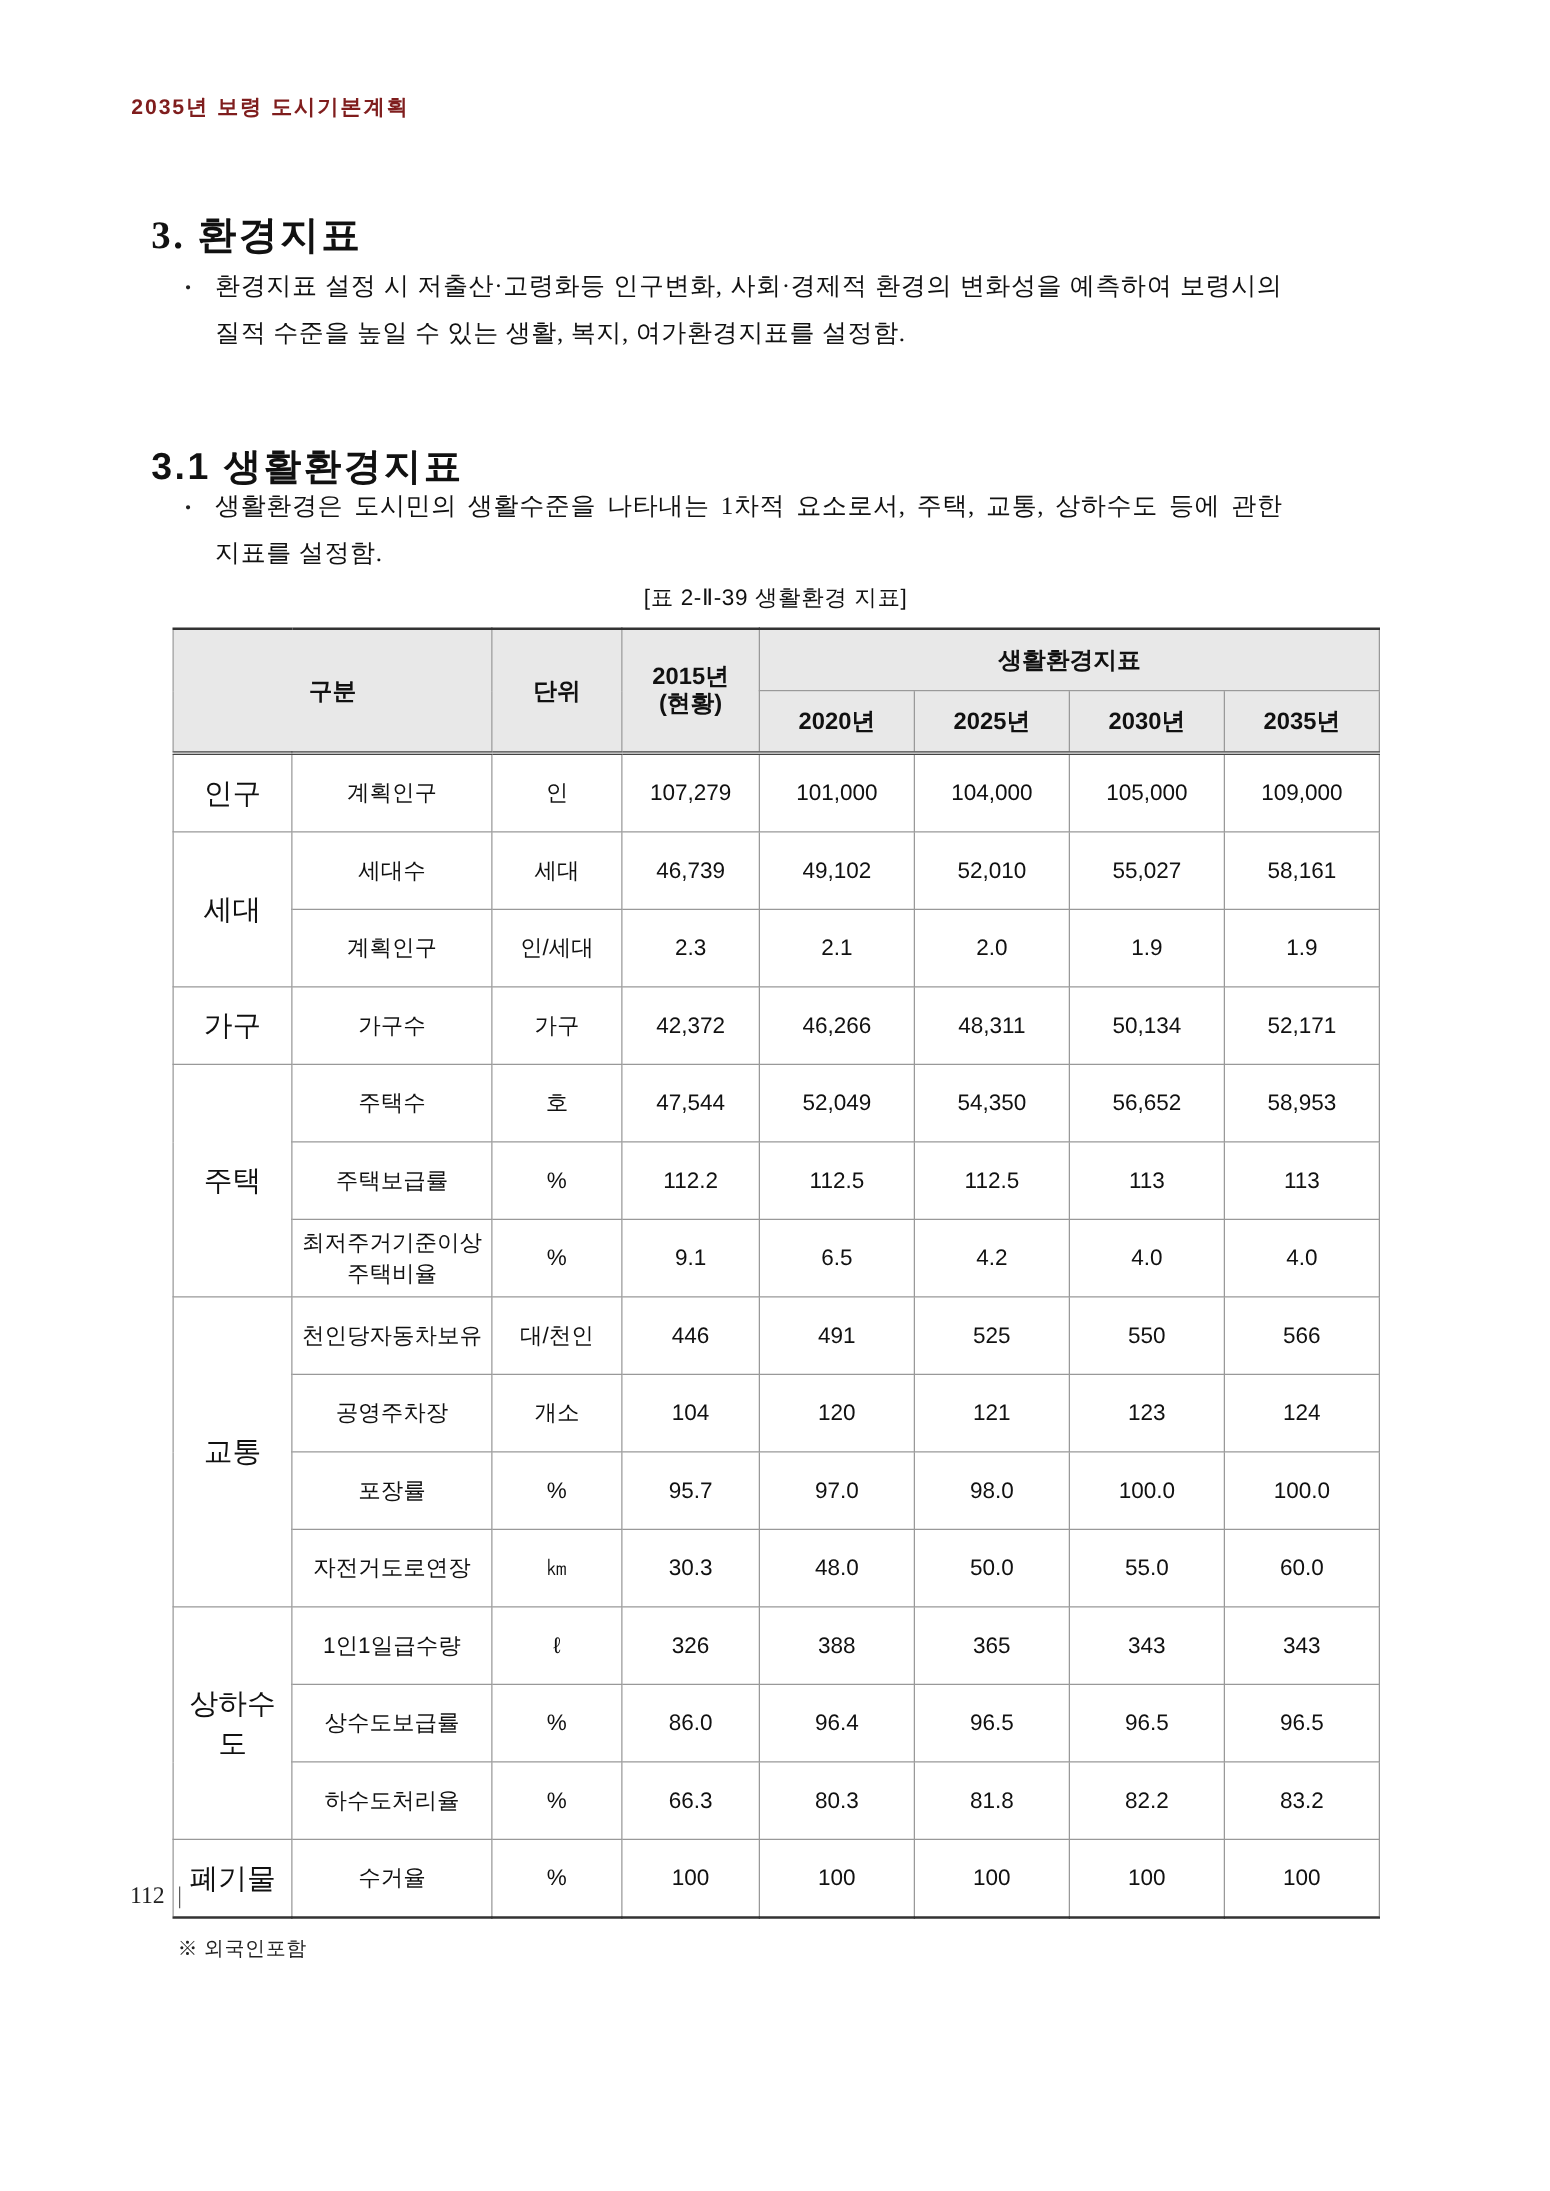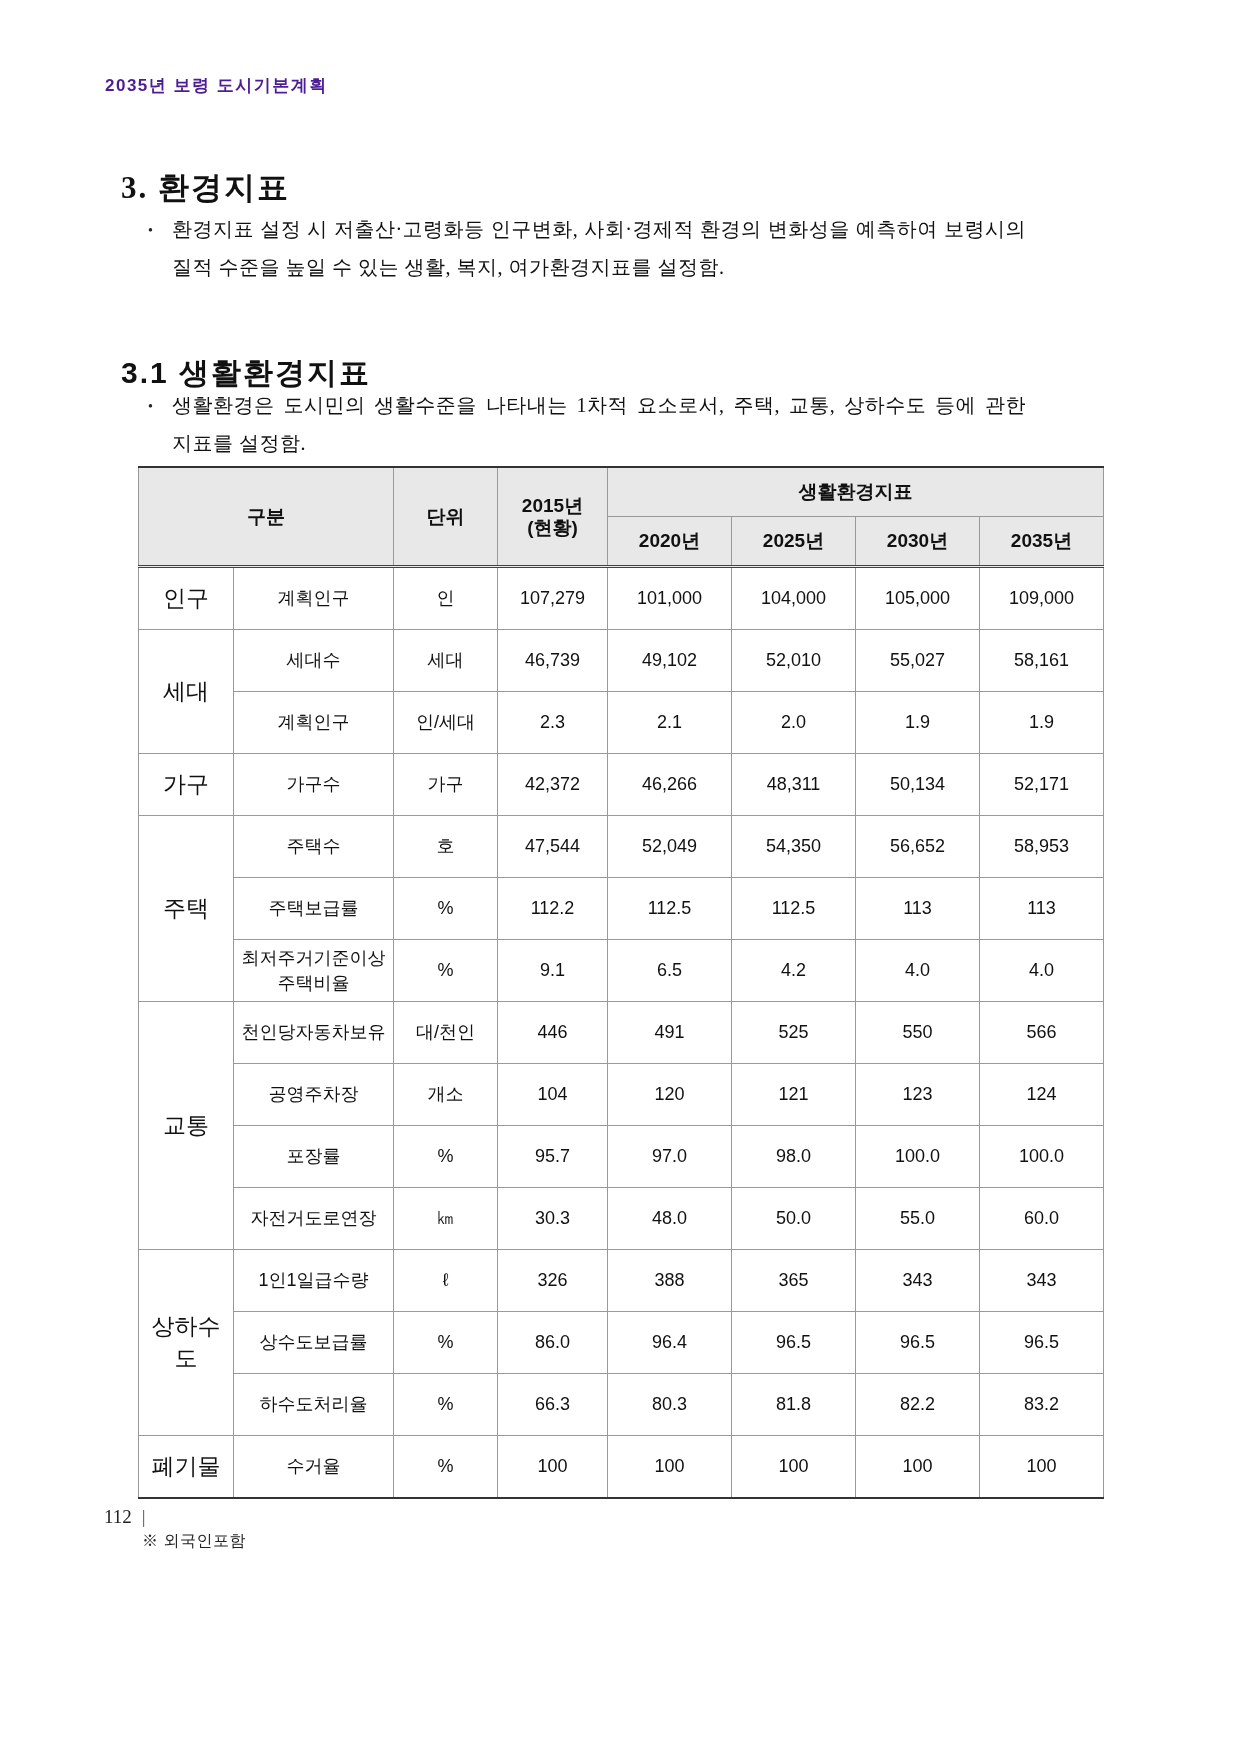--- a/index.html
+++ b/index.html
@@ -15,21 +15,21 @@
 
   
   .doc-header {
     position: absolute;
     left: 105px;
     top: 74px;
     font-family: "Liberation Sans", sans-serif;
     font-weight: bold;
     font-size: 17px;
     letter-spacing: 1.5px;
-    color: #4c1d95;
+    color: #7f1d1d;
   }
 
   
   .sec-title {
     position: absolute;
     left: 121px;
     top: 146px;
     font-size: 31px;
     font-weight: bold;
     letter-spacing: 2px;
@@ -114,23 +114,23 @@
   .doc-table td {
     font-size: 18px;
     height: 53px;
     color: #111;
     line-height: 1.35;
   }
   .doc-table td.category-cell { font-size: 23px; }
   .doc-table td.item-cell { word-break: break-all; }
 
   .table-footnote {
-    margin-top: 32px;
+    margin-top: 14px;
     margin-left: 4px;
-    font-family: Liberation Sans, sans-serif;
+    font-family: Liberation Serif, serif;
     font-size: 16px;
     color: #222;
     letter-spacing: 0.5px;
   }
 
   
   .page-number {
     position: absolute;
     left: 62px;
     top: 1506px;
@@ -159,20 +159,21 @@
   </div>
 
   <h2 class="subsec-title">3.1 생활환경지표</h2>
 
   <div class="bullet-para para-2">
     <span class="bullet">•</span>
     <span class="para-text">생활환경은 도시민의 생활수준을 나타내는 1차적 요소로서, 주택, 교통, 상하수도 등에 관한 지표를 설정함.</span>
   </div>
 
   <div class="table-block">
+    <div class="table-caption">[표 2-Ⅱ-39 생활환경 지표]</div>
 
     <table class="doc-table">
       <colgroup>
         <col style="width:95px">
         <col style="width:160px">
         <col style="width:104px">
         <col style="width:110px">
         <col style="width:124px">
         <col style="width:124px">
         <col style="width:124px">

